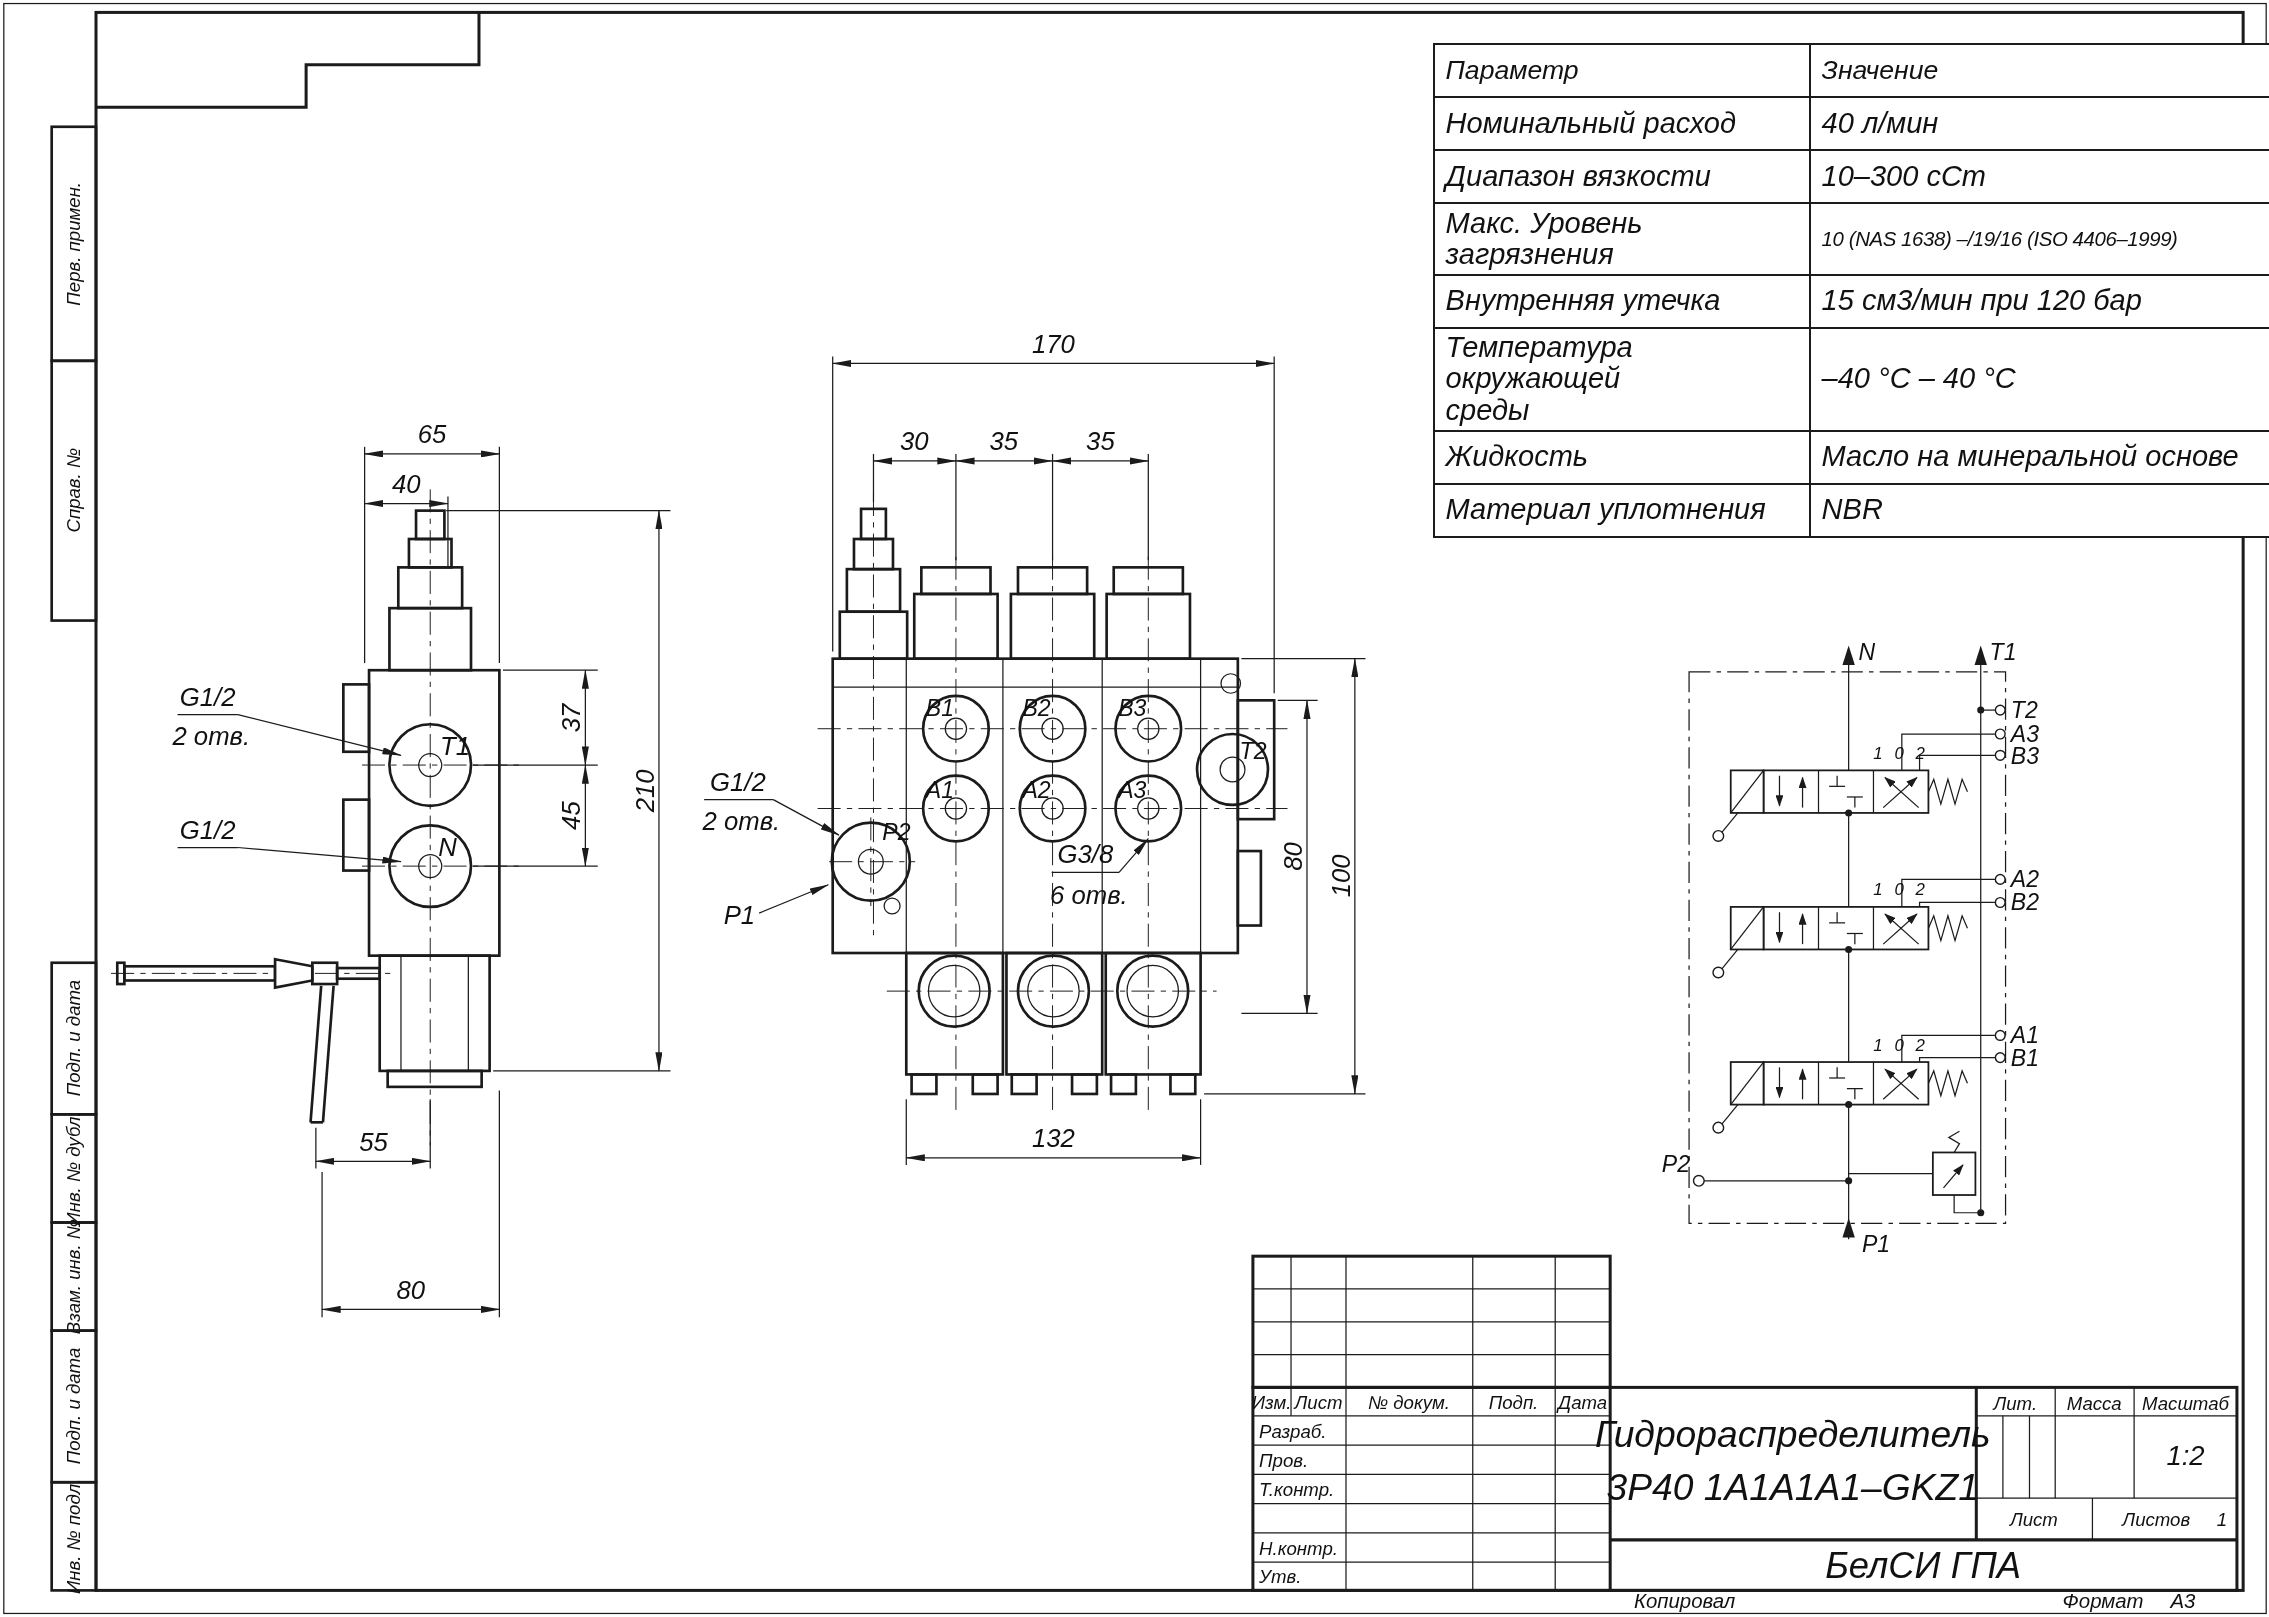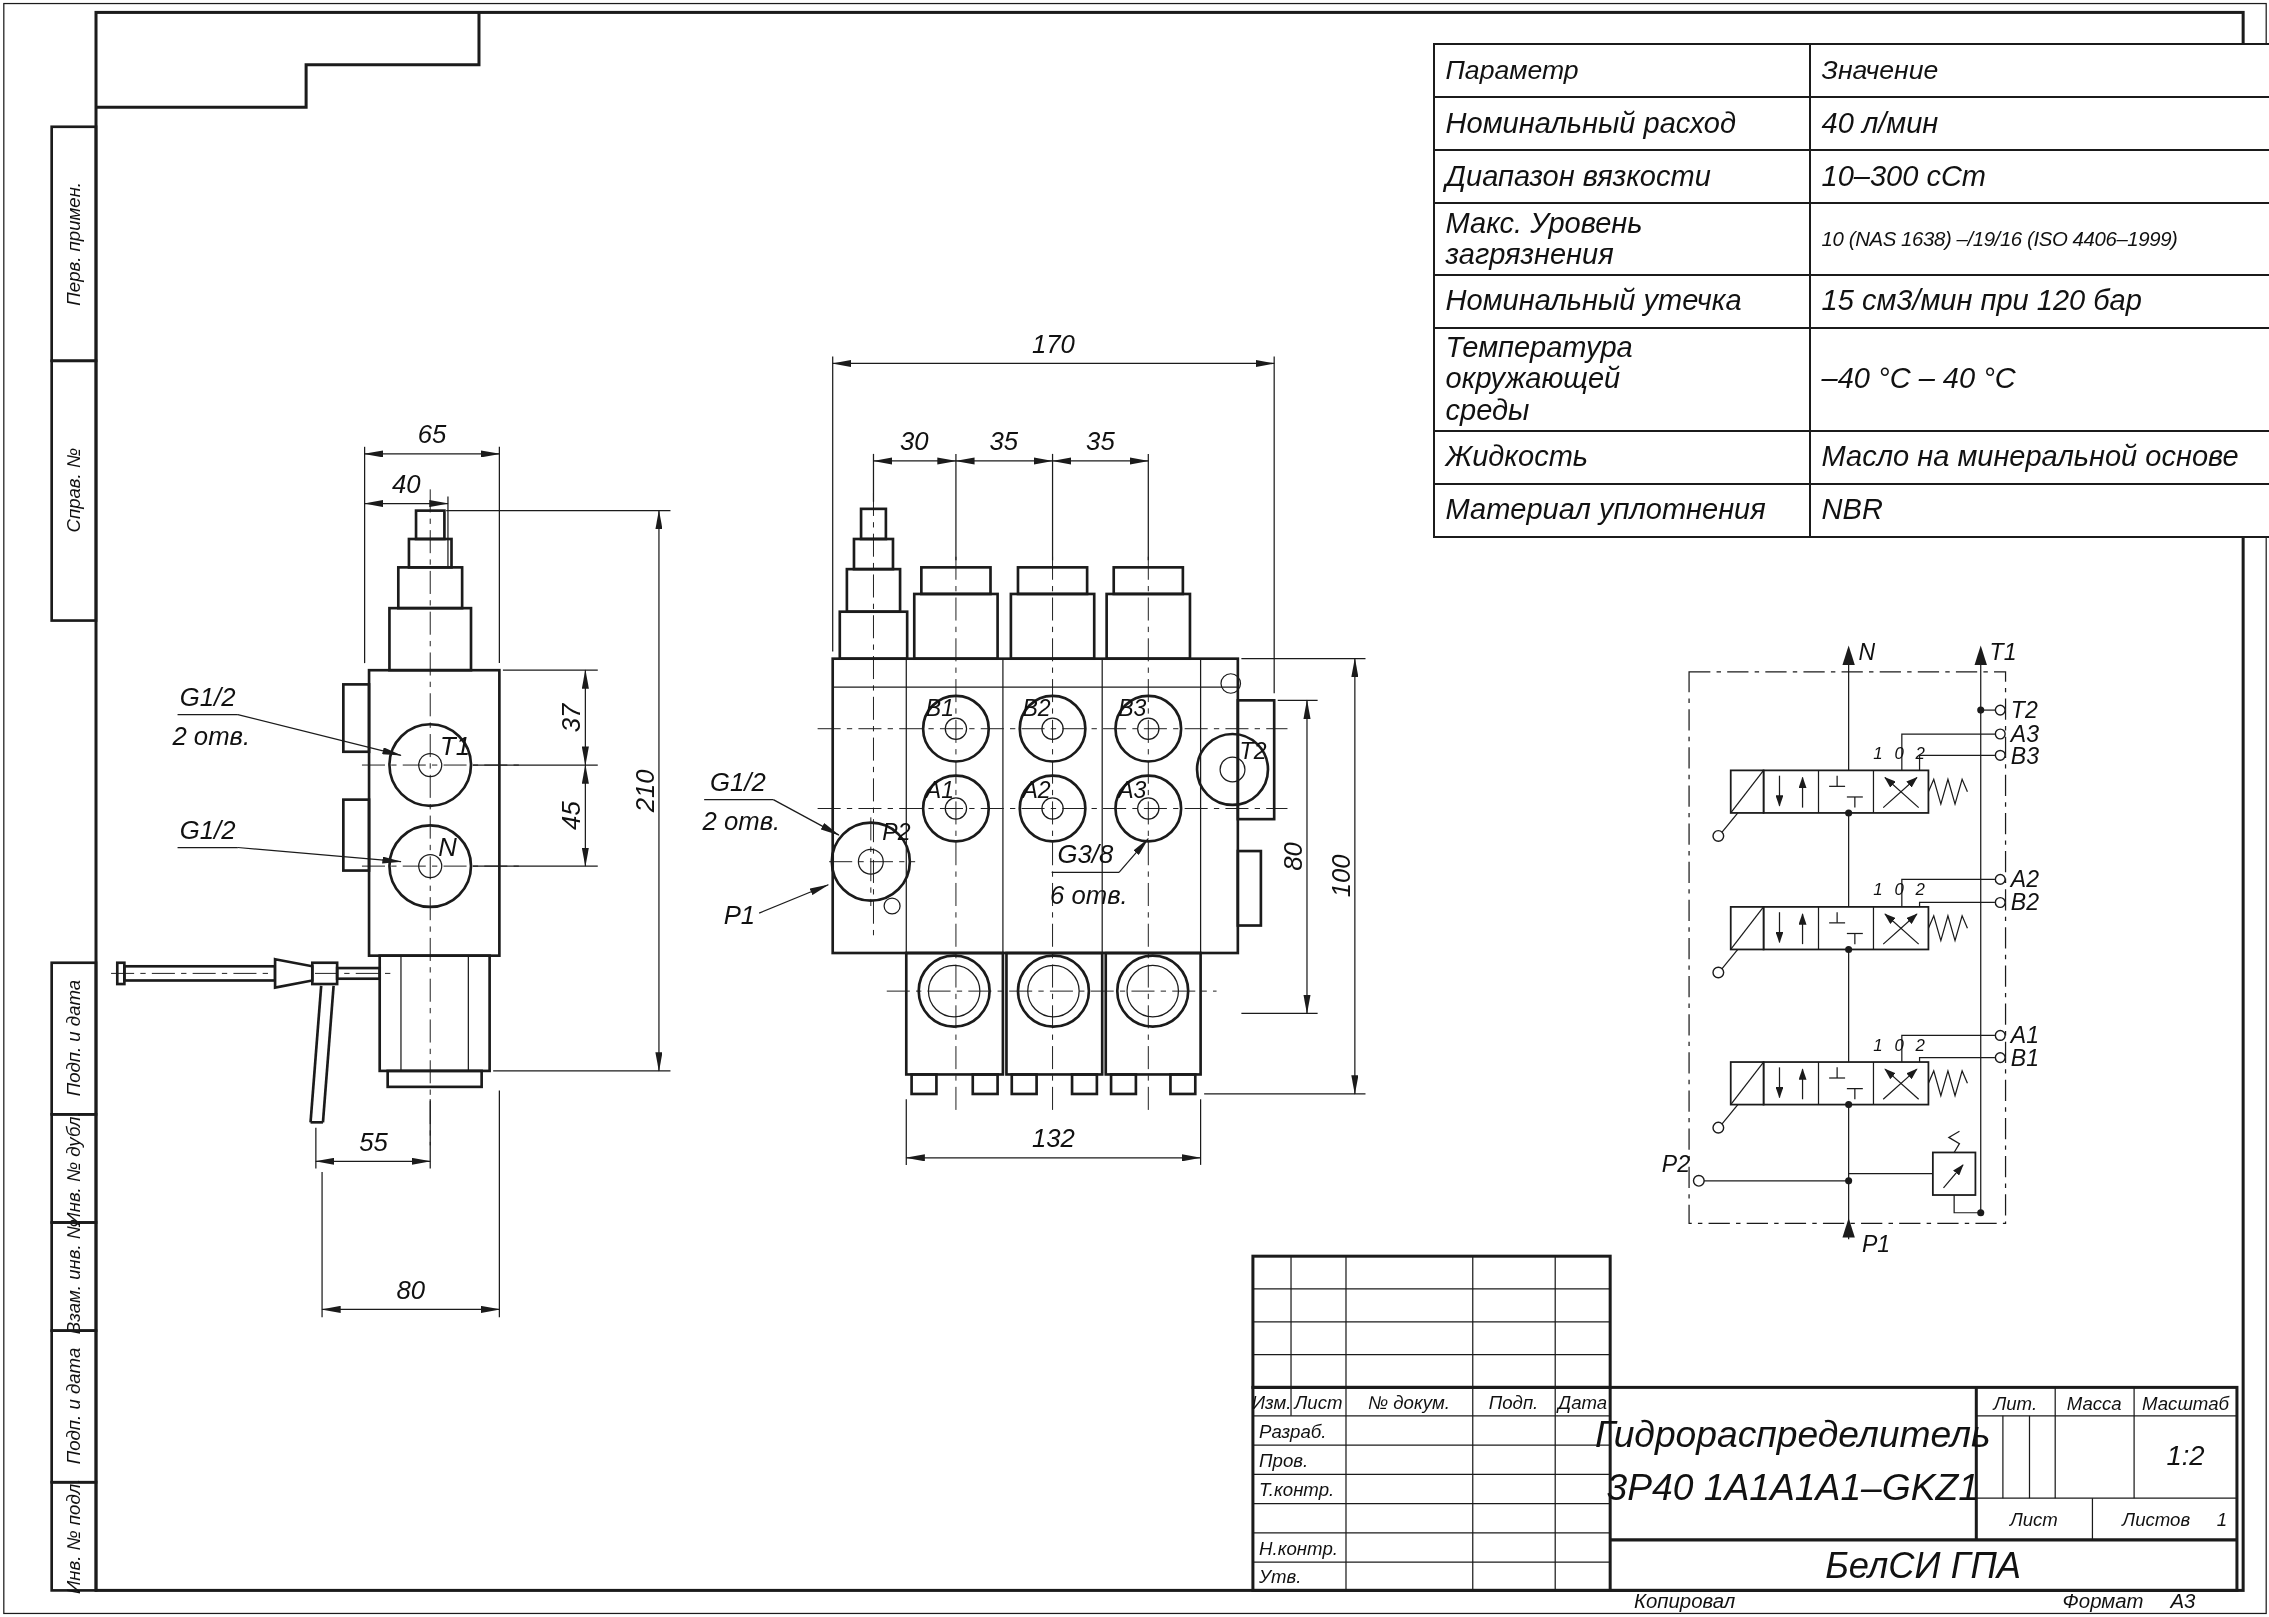--- a/index.html
+++ b/index.html
@@ -491,21 +491,21 @@
       </tr>
       <tr>
         <td>Диапазон вязкости</td>
         <td>10–300 сСт</td>
       </tr>
       <tr>
         <td>Макс. Уровень загрязнения</td>
         <td class="small">10 (NAS 1638) –/19/16 (ISO 4406–1999)</td>
       </tr>
       <tr>
-        <td>Номинальный утечка</td>
+        <td>Внутренняя утечка</td>
         <td>15 см3/мин при 120 бар</td>
       </tr>
       <tr>
         <td>Температура окружающей
 среды</td>
         <td>–40 °С – 40 °С</td>
       </tr>
       <tr>
         <td>Жидкость</td>
         <td>Масло на минеральной основе</td>

